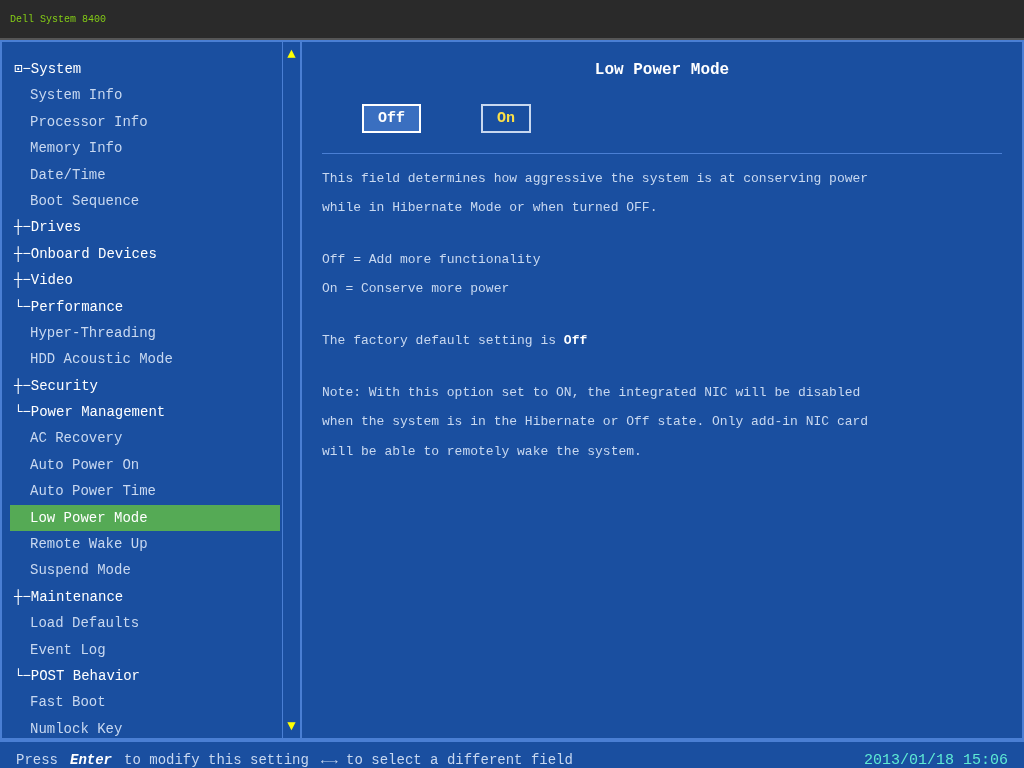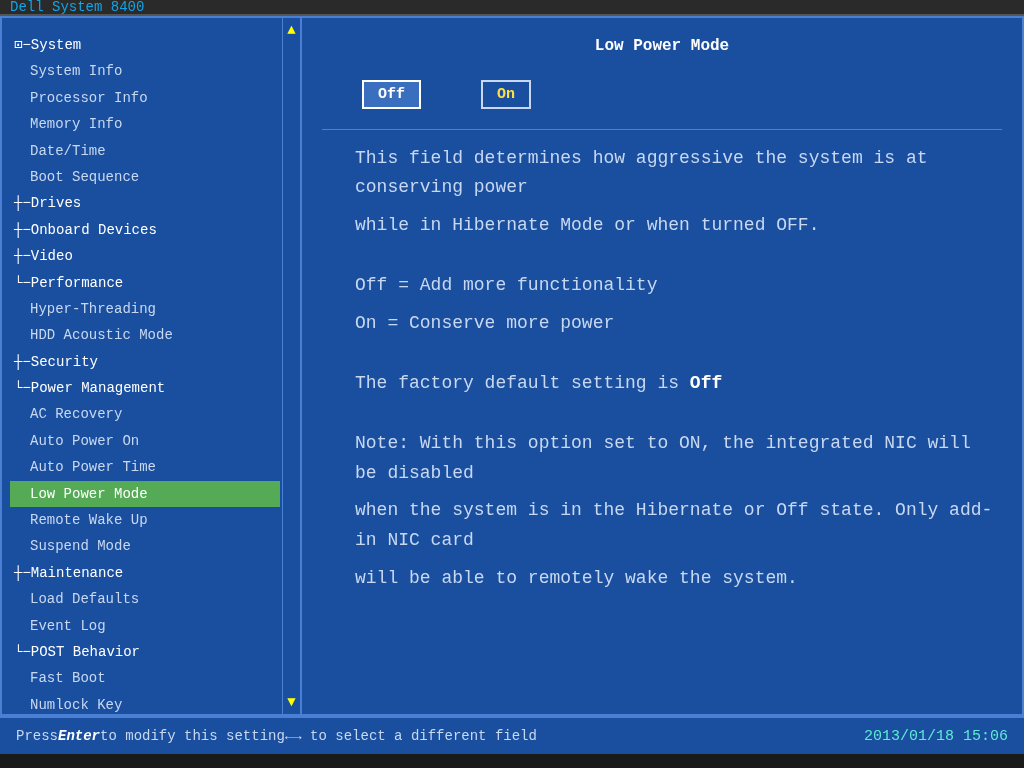--- a/index.html
+++ b/index.html
@@ -9,25 +9,25 @@
       height: 768px;
       background: #1a1a1a;
       font-family: 'Courier New', Courier, monospace;
       overflow: hidden;
       position: relative;
     }
 
     
     #title-bar {
       background: #2a2a2a;
-      color: #0ea5e9;
-      font-size: 14px;
+      color: #84cc16;
+      font-size: 10px;
       padding: 4px 10px;
       border-bottom: 2px solid #555;
-      height: 16px;
+      height: 40px;
       display: flex;
       align-items: center;
     }
 
     
     #bios-screen {
       background: #1a4fa0;
       width: 1024px;
       height: 700px;
       display: flex;
@@ -146,24 +146,23 @@
     }
 
     #divider {
       border: none;
       border-top: 1px solid #4a7fd4;
       margin: 10px 0 14px 0;
     }
 
     .description-text {
       color: #c8d8f0;
-      font-size: 18px;
+      font-size: 13px;
       line-height: 1.65;
       margin-bottom: 8px;
-      margin-left: 33px;
     }
 
     .description-text .bold-val {
       font-weight: bold;
       color: #ffffff;
     }
 
     
     #status-bar {
       background: #1a4fa0;
@@ -172,21 +171,21 @@
       display: flex;
       align-items: center;
       justify-content: space-between;
       padding: 0 16px;
       color: #c8d8f0;
       font-size: 14px;
     }
 
     #status-bar .status-left {
       display: flex;
-      gap: 0;
+      gap: 12px;
     }
 
     #status-bar .status-left .key-label {
       font-weight: bold;
       color: #ffffff;
       font-style: italic;
     }
 
     #status-bar .datetime {
       color: #5eead4;

